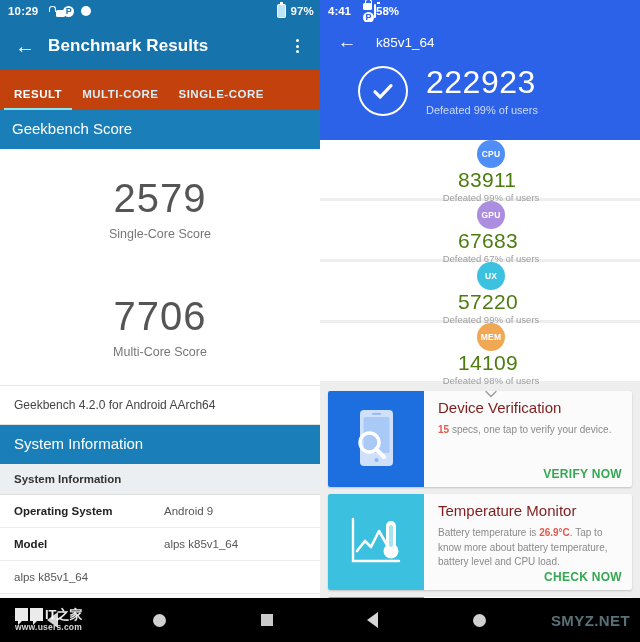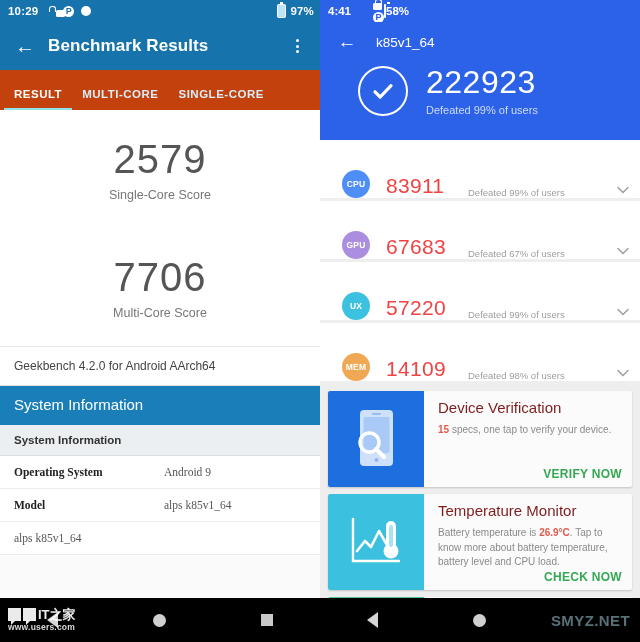--- a/index.html
+++ b/index.html
@@ -47,21 +47,21 @@
 
   .gb-section{background:#1a7fb8;color:#fff;font-size:15px;padding:10px 12px 12px 12px;}
   .gb-card{background:#fff;padding:28px 0 26px 0;text-align:center;border-bottom:1px solid #e6e6e6;}
   .gb-score{font-size:40px;color:#555;font-weight:300;line-height:1.05;letter-spacing:1px;}
   .gb-score-lbl{font-size:12.5px;color:#777;margin-top:8px;}
   .gb-gap{height:54px;}
   .gb-ver{background:#fff;font-size:12px;color:#444;padding:12px 0 12px 14px;border-bottom:1px solid #e0e0e0;}
 
   .gb-sysbar{background:#1a7fb8;color:#fff;font-size:15px;padding:10px 12px 12px 14px;}
   .gb-subhead{background:#eceff1;color:#333;font-weight:bold;font-size:11.5px;padding:9px 0 9px 14px;border-bottom:1px solid #dedede;}
-  .gb-row{display:flex;background:#fff;border-bottom:1px solid #ececec;padding:10px 0 10px 14px;font-size:11.5px;font-family:Liberation Serif, serif;}
+  .gb-row{display:flex;background:#fff;border-bottom:1px solid #ececec;padding:10px 0 10px 14px;font-size:11.5px;}
   .gb-row .k{width:150px;color:#222;font-weight:bold;}
   .gb-row .v{color:#555;}
 
   
   .at{background:#eeeeee;}
   .at-status{
     height:22px;background:#2c62e8;color:#fff;display:flex;align-items:center;padding:0 6px 0 8px;
     font-size:11.5px;font-weight:bold;
   }
   .at-status .ico-p{color:#2c62e8;}
@@ -71,24 +71,24 @@
   .at-bar .back{width:30px;height:30px;display:flex;align-items:center;justify-content:center;font-size:19px;}
   .at-bar .name{font-size:13.5px;margin-left:14px;font-weight:normal;}
   .at-total{display:flex;align-items:center;padding-left:38px;margin-top:4px;}
   .at-check{width:46px;height:46px;border-radius:50%;border:2.4px solid #fff;display:flex;align-items:center;justify-content:center;flex:none;}
   .at-check svg{display:block;}
   .at-total-txt{margin-left:18px;}
   .at-total-num{font-size:32px;line-height:1;font-weight:300;letter-spacing:.5px;}
   .at-total-sub{font-size:11px;color:#cfdcfb;margin-top:6px;}
 
   .at-rows{background:#fff;}
-  .at-row{display:flex;align-items:flex-end;height:58px;padding-left:22px;border-bottom:3px solid #eeeeee;}
+  .at-row{display:flex;align-items:center;height:58px;padding-left:22px;border-bottom:3px solid #eeeeee;flex-direction:column;}
   .at-badge{width:28px;height:28px;border-radius:50%;color:#fff;font-size:8.5px;font-weight:bold;
             display:flex;align-items:center;justify-content:center;flex:none;letter-spacing:.2px;}
-  .at-val{font-size:21px;color:#ef4444;margin-left:16px;font-weight:300;width:82px;letter-spacing:.3px;}
+  .at-val{font-size:21px;color:#4d7c0f;margin-left:16px;font-weight:300;width:82px;letter-spacing:.3px;}
   .at-def{font-size:9.5px;color:#9e9e9e;flex:1;}
   .at-chev{width:34px;display:flex;align-items:center;justify-content:center;color:#9b9b9b;}
 
   .at-promo{margin:7px 8px 0 8px;background:#fbfbfb;border-radius:2px;display:flex;height:96px;overflow:hidden;
             box-shadow:0 1px 2px rgba(0,0,0,.18);}
   .at-promo .thumb{width:96px;flex:none;display:flex;align-items:center;justify-content:center;}
   .at-promo .body{flex:1;padding:8px 10px 0 14px;position:relative;}
   .at-promo h3{margin:0;font-size:15px;font-weight:normal;color:#7f1d1d;}
   .at-promo p{margin:7px 0 0 0;font-size:10px;color:#8a8a8a;line-height:1.45;}
   .at-promo .hl{color:#e05a4e;font-weight:bold;}
@@ -97,21 +97,21 @@
            box-shadow:0 1px 2px rgba(0,0,0,.15);}
   .at-peek .thumb{width:96px;flex:none;}
 
   
   .navbar{position:absolute;left:0;bottom:0;width:320px;height:44px;background:#000;display:flex;align-items:center;justify-content:space-around;}
   .nav-back{width:0;height:0;border-top:8px solid transparent;border-bottom:8px solid transparent;border-right:11px solid #d6d6d6;}
   .nav-home{width:13px;height:13px;border-radius:50%;background:#d0d0d0;}
   .nav-rec{width:12px;height:12px;background:#c9c9c9;}
 
   
-  .wm-ithome{position:absolute;left:8px;bottom:10px;display:flex;flex-direction:column;align-items:flex-start;
+  .wm-ithome{position:absolute;left:15px;bottom:10px;display:flex;flex-direction:column;align-items:flex-start;
              opacity:.92;pointer-events:none;}
   .wm-ithome .glyphs{display:flex;gap:2px;align-items:flex-end;height:18px;margin-bottom:1px;}
   .wm-ithome .bub{width:13px;height:13px;background:#fff;position:relative;}
   .wm-ithome .bub:after{content:"";position:absolute;bottom:-4px;left:3px;border-left:4px solid #fff;border-bottom:4px solid transparent;}
   .wm-ithome .zh{color:#fff;font-size:13px;font-weight:bold;line-height:1;}
   .wm-ithome .url{color:#e8e8e8;font-size:8.5px;font-weight:bold;letter-spacing:.2px;}
   .wm-smyz{position:absolute;right:10px;bottom:13px;color:#6f8e96;font-size:15px;font-weight:bold;letter-spacing:.4px;
            opacity:.8;pointer-events:none;}
 </style>
 </head>
@@ -147,20 +147,21 @@
           <i></i>
         </div>
     </div>
 
     <div class="gb-tabs">
       <div class="gb-tab active">RESULT</div>
       <div class="gb-tab">MULTI-CORE</div>
       <div class="gb-tab">SINGLE-CORE</div>
     </div>
 
+    <div class="gb-section">Geekbench Score</div>
 
     <div class="gb-card">
       <div class="gb-score">2579</div>
       <div class="gb-score-lbl">Single-Core Score</div>
       <div class="gb-gap"></div>
       <div class="gb-score">7706</div>
       <div class="gb-score-lbl">Multi-Core Score</div>
     </div>
 
     <div class="gb-ver">Geekbench 4.2.0 for Android AArch64</div>
@@ -192,21 +193,21 @@
           <span class="bub"></span>
         <span class="zh">IT之家</span>
       </div>
       <div class="url">www.users.com</div>
     </div>
   </div>
 
   <div class="panel at">
 
     <div class="at-status">
-      <span class="time" style="margin-right:22px">4:41</span>
+      <span class="time" style="margin-right:12px">4:41</span>
       <span class="sicons">
         <span class="ico-lock"><span class="shk"></span><span class="body"></span></span>
         <span class="ico-p">P</span>
         <span class="ico-dot"></span>
       </span>
       <span class="spacer"></span>
       <span class="batt">
         <span class="ico-batt"></span>
         <span>58%</span>
       </span>

